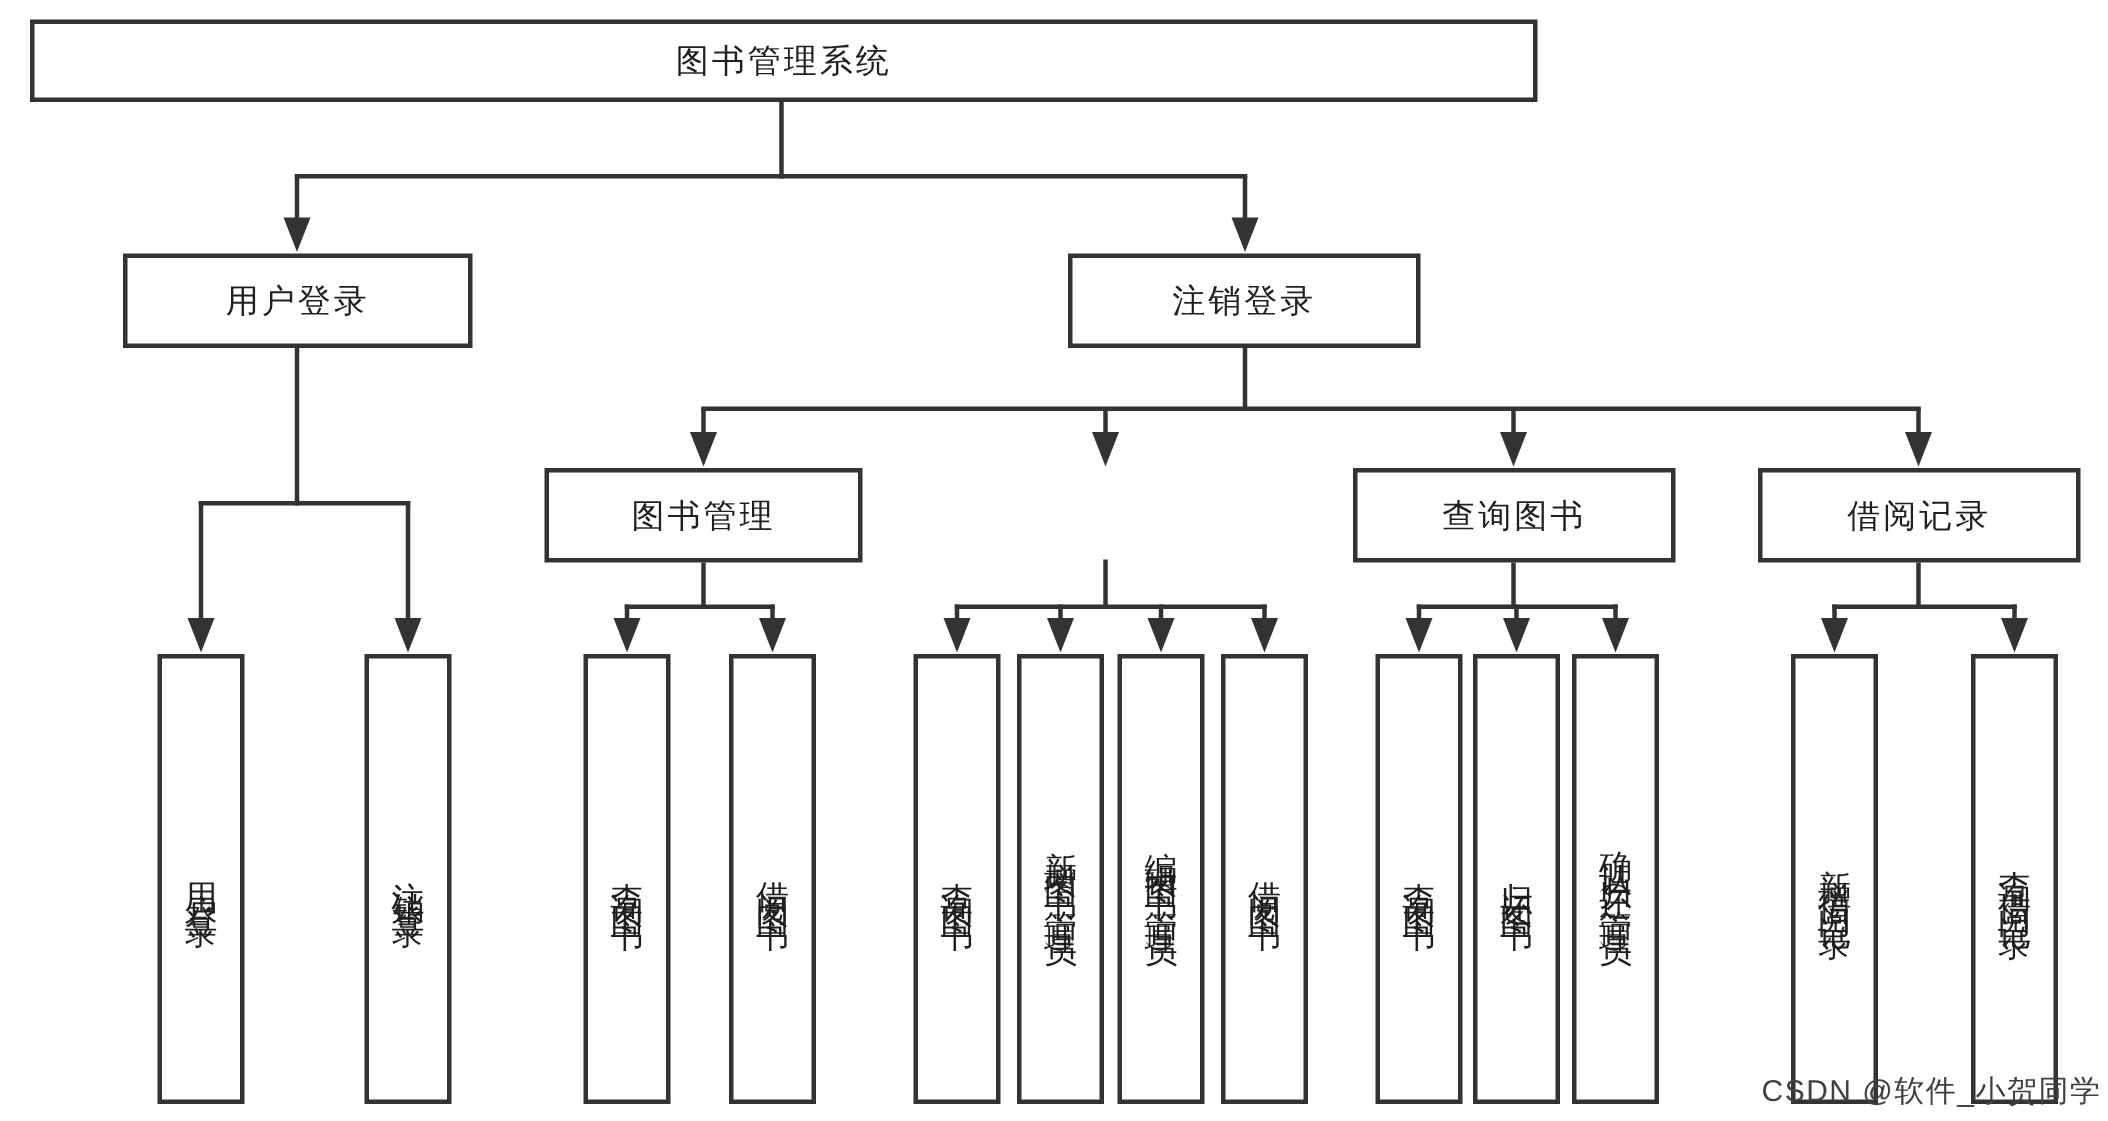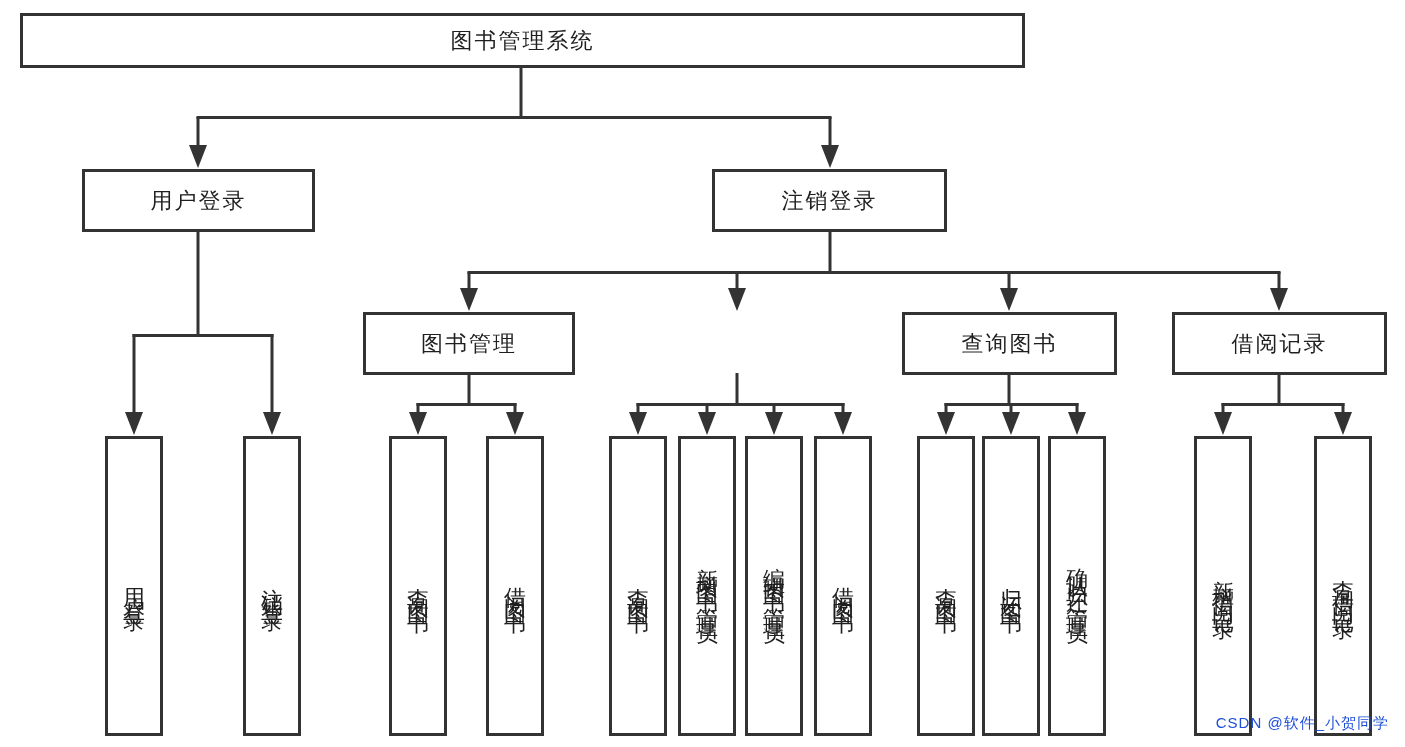--- a/index.html
+++ b/index.html
@@ -36,24 +36,24 @@
     writing-mode:vertical-lr;
     text-orientation:mixed;
     text-align:center;
     line-height:52px;
     font-size:22px;
     letter-spacing:8px;
     z-index:2;
   }
   .watermark{
     position:absolute;
-    top:714px;right:16px;
-    font-size:15px;
+    top:714px;right:4px;
+    font-size:20px;
     letter-spacing:1px;
-    color:#1d4ed8;
+    color:#404040;
     z-index:5;
     white-space:nowrap;
   }
 </style>
 </head>
 <body>
 
 <div class="canvas">
 
   <svg class="connectors" viewBox="0 0 1405 747" xmlns="http://www.w3.org/2000/svg">

